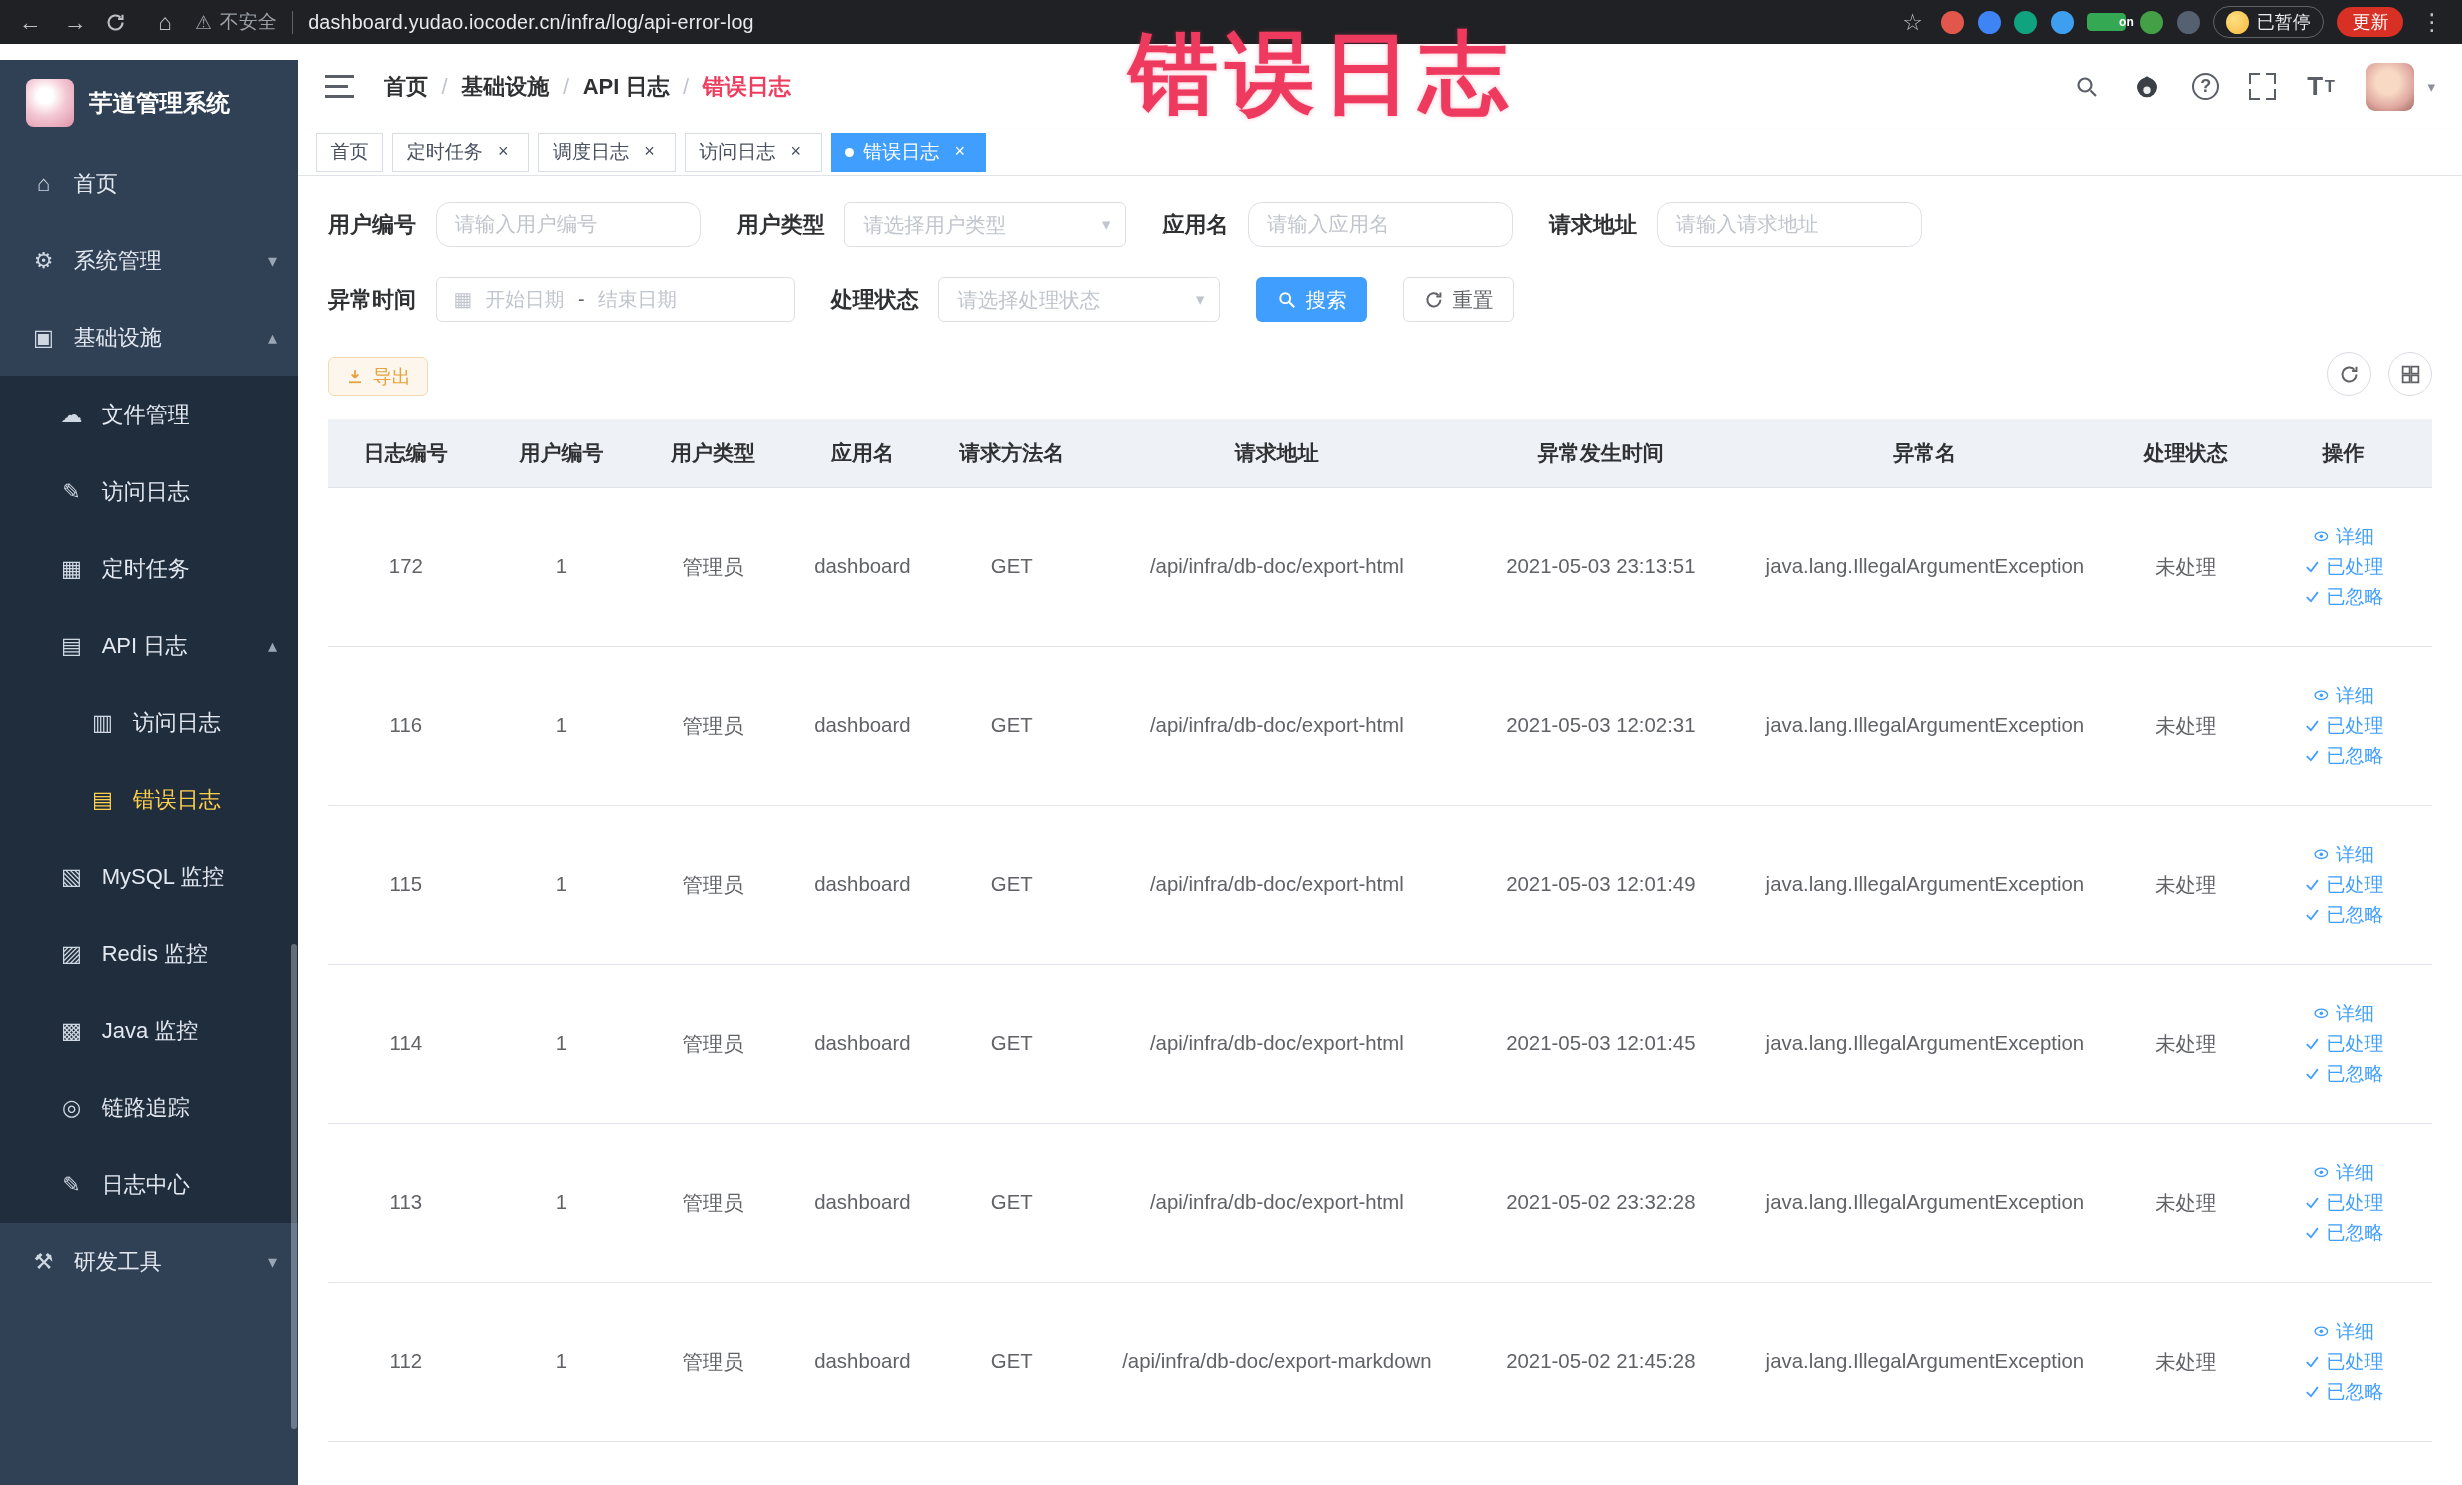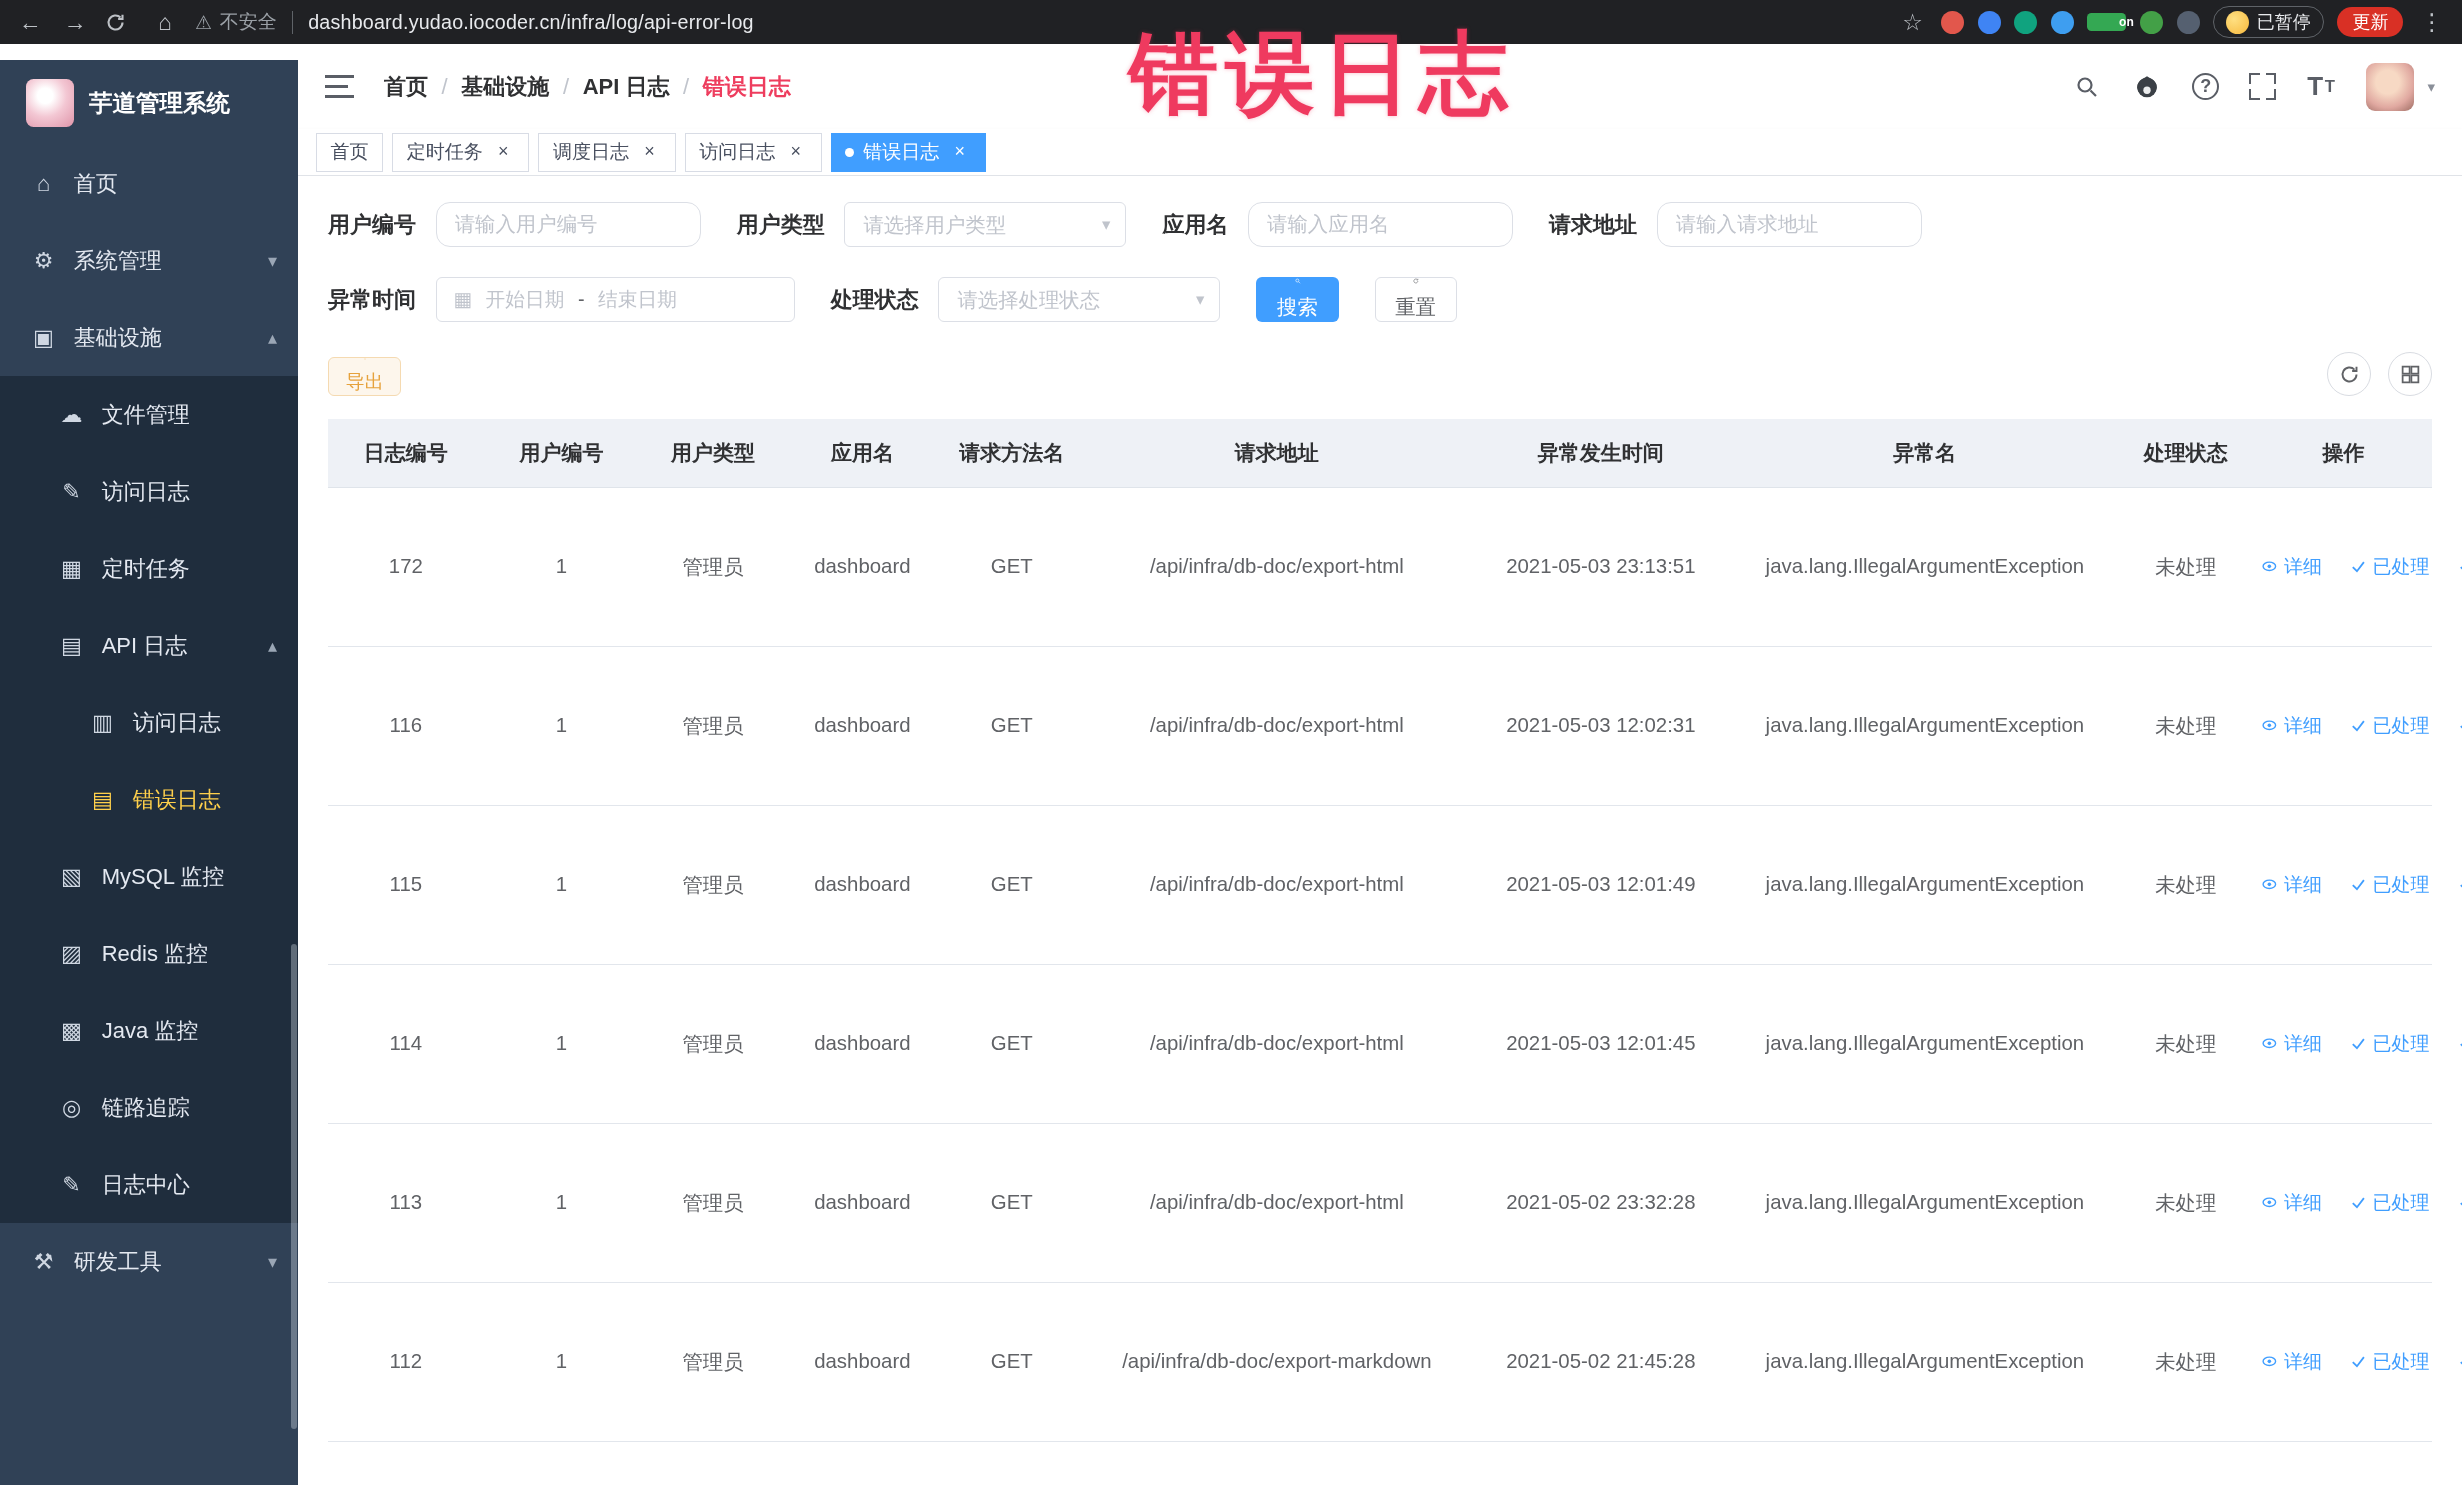--- a/index.html
+++ b/index.html
@@ -89,37 +89,37 @@
               font-size:20.4px; color:#606266; outline:none; font-family:inherit; }
   .el-input::placeholder { color:#c0c4cc; }
   .el-select { height:45px; width:282px; border:0.8px solid #dcdfe6; border-radius:6px; padding:0 15px 0 18px;
                display:flex; align-items:center; justify-content:space-between; font-size:20.4px;
                color:#c0c4cc; cursor:pointer; background:#fff; }
   .sel-caret { color:#c0c4cc; font-size:16.7px; }
   .el-range { height:45px; width:359px; border:0.8px solid #dcdfe6; border-radius:6px; padding:0 16.7px;
               display:flex; align-items:center; gap:13.6px; font-size:19.7px; color:#c0c4cc; background:#fff; }
   .range-sep { color:#606266; }
   .btn { height:45px; border-radius:6px; display:flex; align-items:center; gap:9px;
-         font-size:20.4px; padding:0 19.7px; cursor:pointer; border:0.8px solid transparent;flex-direction:column; }
+         font-size:20.4px; padding:0 19.7px; cursor:pointer; border:0.8px solid transparent; }
   .btn-primary { background:#409EFF; color:#fff; }
   .btn-plain { background:#fff; color:#606266; border-color:#dcdfe6; }
   .btn-warning { height:39px; background:#fdf6ec; color:#e6a23c; border-color:#f5dab1;
                  font-size:19px; padding:0 16.7px; border-radius:6px; }
 
   .table-toolbar { display:flex; align-items:flex-end; margin-bottom:23px; }
   .tool-circles { margin-left:auto; display:flex; gap:16.7px; }
   .circle-btn { width:44px; height:44px; border-radius:50%; border:0.8px solid #d9dce2; color:#606266;
                 display:flex; align-items:center; justify-content:center; cursor:pointer; background:#fff; }
 
   table { width:100%; border-collapse:collapse; table-layout:fixed; }
   thead th { background:#eef1f6; height:68px; font-size:21px; color:#303133; font-weight:700;
              border-bottom:0.8px solid #dfe4ea; text-align:center; }
   tbody td { height:159px; text-align:center; font-size:20.4px; color:#606266;
              border-bottom:0.8px solid #e2e6ec; padding:0 6px; word-break:break-all; }
-  .actions { display:flex; flex-direction:row; align-items:center; gap:28px; }
+  .actions { display:flex; flex-direction:column; align-items:center; gap:4px; }
   .act-link { color:#409EFF; font-size:19px; display:flex; align-items:center; gap:6px; cursor:pointer; white-space:nowrap; }
 
   
   .annotation { position:absolute; left:1129px; top:13.6px; z-index:50; font-size:89px; font-weight:700;
                 color:#ef3a5f; letter-spacing:7.6px; text-shadow:0 0 4.5px rgba(239,58,95,.35); pointer-events:none; }
 
   svg { display:block; }
 </style>
 </head>
 <body>

